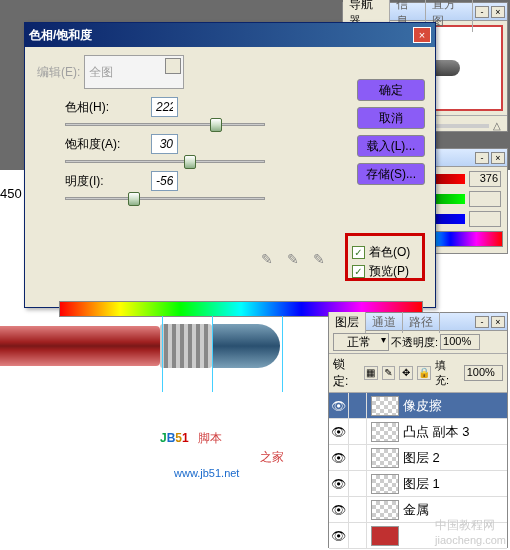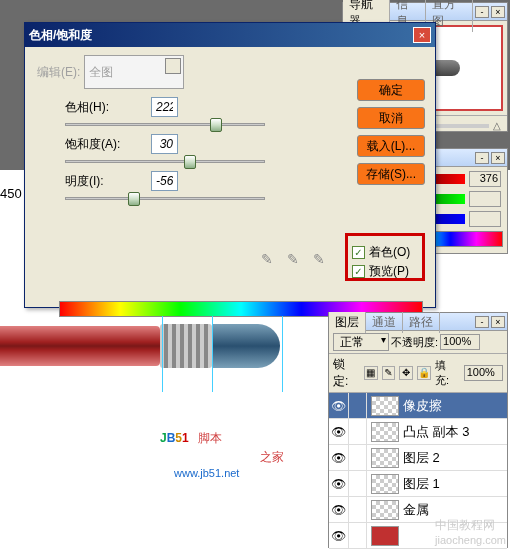--- a/index.html
+++ b/index.html
@@ -20,21 +20,21 @@
 .select::after { content: ""; position: absolute; right: 2px; top: 2px; width: 14px; height: 14px; background: #ece9d8; border: 1px solid #888; }
 
 .slider-block { margin: 4px 0 8px 30px; }
 .slider-row { display: flex; align-items: center; }
 .slider-row label { width: 78px; }
 .num-input { width: 27px; height: 20px; border: 1px solid #7f9db9; background: #fff; text-align: right; padding: 0 4px; margin-left: 8px; font-style: italic; }
 .slider-track { width: 200px; height: 3px; background: #ccc; border: 1px solid #999; margin: 6px 0 0 0; position: relative; }
 .slider-thumb { position: absolute; top: -6px; width: 12px; height: 14px; background: linear-gradient(#fff,#cde0c8,#8db087); border: 1px solid #4a6e3a; border-radius: 2px; }
 
 .btn-col { position: absolute; right: 10px; top: 32px; display: flex; flex-direction: column; gap: 6px; }
-.btn { width: 68px; height: 22px; background: #f97316; border: 1px solid #888; border-radius: 3px; display: flex; align-items: center; justify-content: center; cursor: pointer; }
+.btn { width: 68px; height: 22px; background: #8b5cf6; border: 1px solid #888; border-radius: 3px; display: flex; align-items: center; justify-content: center; cursor: pointer; }
 
 .eyedrops { position: absolute; left: 236px; top: 204px; display: flex; gap: 10px; }
 .eyedrops span { width: 16px; height: 16px; color: #888; font-size: 14px; }
 
 .chk-box { position: absolute; right: 10px; top: 186px; width: 80px; height: 48px; border: 3px solid #cc0000; padding: 6px 4px; }
 .chk-row { display: flex; align-items: center; gap: 4px; margin: 2px 0; }
 .chk { width: 13px; height: 13px; border: 1px solid #5a8a3a; background: #fff; display: flex; align-items: center; justify-content: center; color: #3a7a2a; font-size: 10px; }
 
 .cgrad { position: absolute; left: 34px; top: 254px; width: 364px; height: 16px; background: linear-gradient(to right, red, yellow, lime, cyan, blue, magenta, red); border: 1px solid #888; }
 
@@ -69,21 +69,21 @@
 
 .col-pal { right: 2px; top: 148px; width: 166px; height: 106px; }
 .col-row { display: flex; align-items: center; margin: 4px 6px; gap: 4px; }
 .col-sld { flex: 1; height: 10px; }
 .col-num { width: 32px; height: 16px; border: 1px solid #999; text-align: right; padding: 0 2px; font-size: 11px; }
 .col-swatch { width: 28px; height: 32px; background: linear-gradient(135deg, #c03030 50%, #6a1818 50%); border: 1px solid #000; margin: 2px 4px; float: left; }
 .col-grad { height: 16px; margin: 0 4px 4px 4px; background: linear-gradient(to right, red, yellow, lime, cyan, blue, magenta, red); border: 1px solid #888; clear: both; }
 
 .lay-pal { right: 2px; top: 312px; width: 180px; height: 236px; }
 .lay-opts { display: flex; align-items: center; padding: 2px 4px; gap: 2px; border-bottom: 1px solid #aaa; }
-.lay-sel { width: 56px; height: 18px; border: 1px solid #999; padding: 0 6px; position: relative; }
+.lay-sel { width: 56px; height: 18px; border: 1px solid #999; padding: 0 13px; position: relative; }
 .lay-sel::after { content: "▾"; position: absolute; right: 2px; font-size: 10px; }
 .lay-lbl2 { font-size: 11px; }
 .lay-pct { width: 40px; height: 16px; border: 1px solid #999; font-size: 11px; padding: 0 2px; }
 .lay-lock { display: flex; align-items: center; padding: 2px 4px; gap: 4px; border-bottom: 1px solid #aaa; font-size: 11px; }
 .lay-lock .ico { width: 14px; height: 14px; border: 1px solid #aaa; font-size: 10px; text-align: center; }
 .lay-list { background: #fff; height: 156px; overflow: hidden; }
 .lay-item { display: flex; align-items: center; height: 26px; border-bottom: 1px solid #ddd; }
 .lay-item.sel { background: #4a6ea5; color: #fff; }
 .lay-eye { width: 20px; text-align: center; border-right: 1px solid #ddd; height: 100%; display: flex; align-items: center; justify-content: center; }
 .lay-link { width: 18px; border-right: 1px solid #ddd; height: 100%; }

